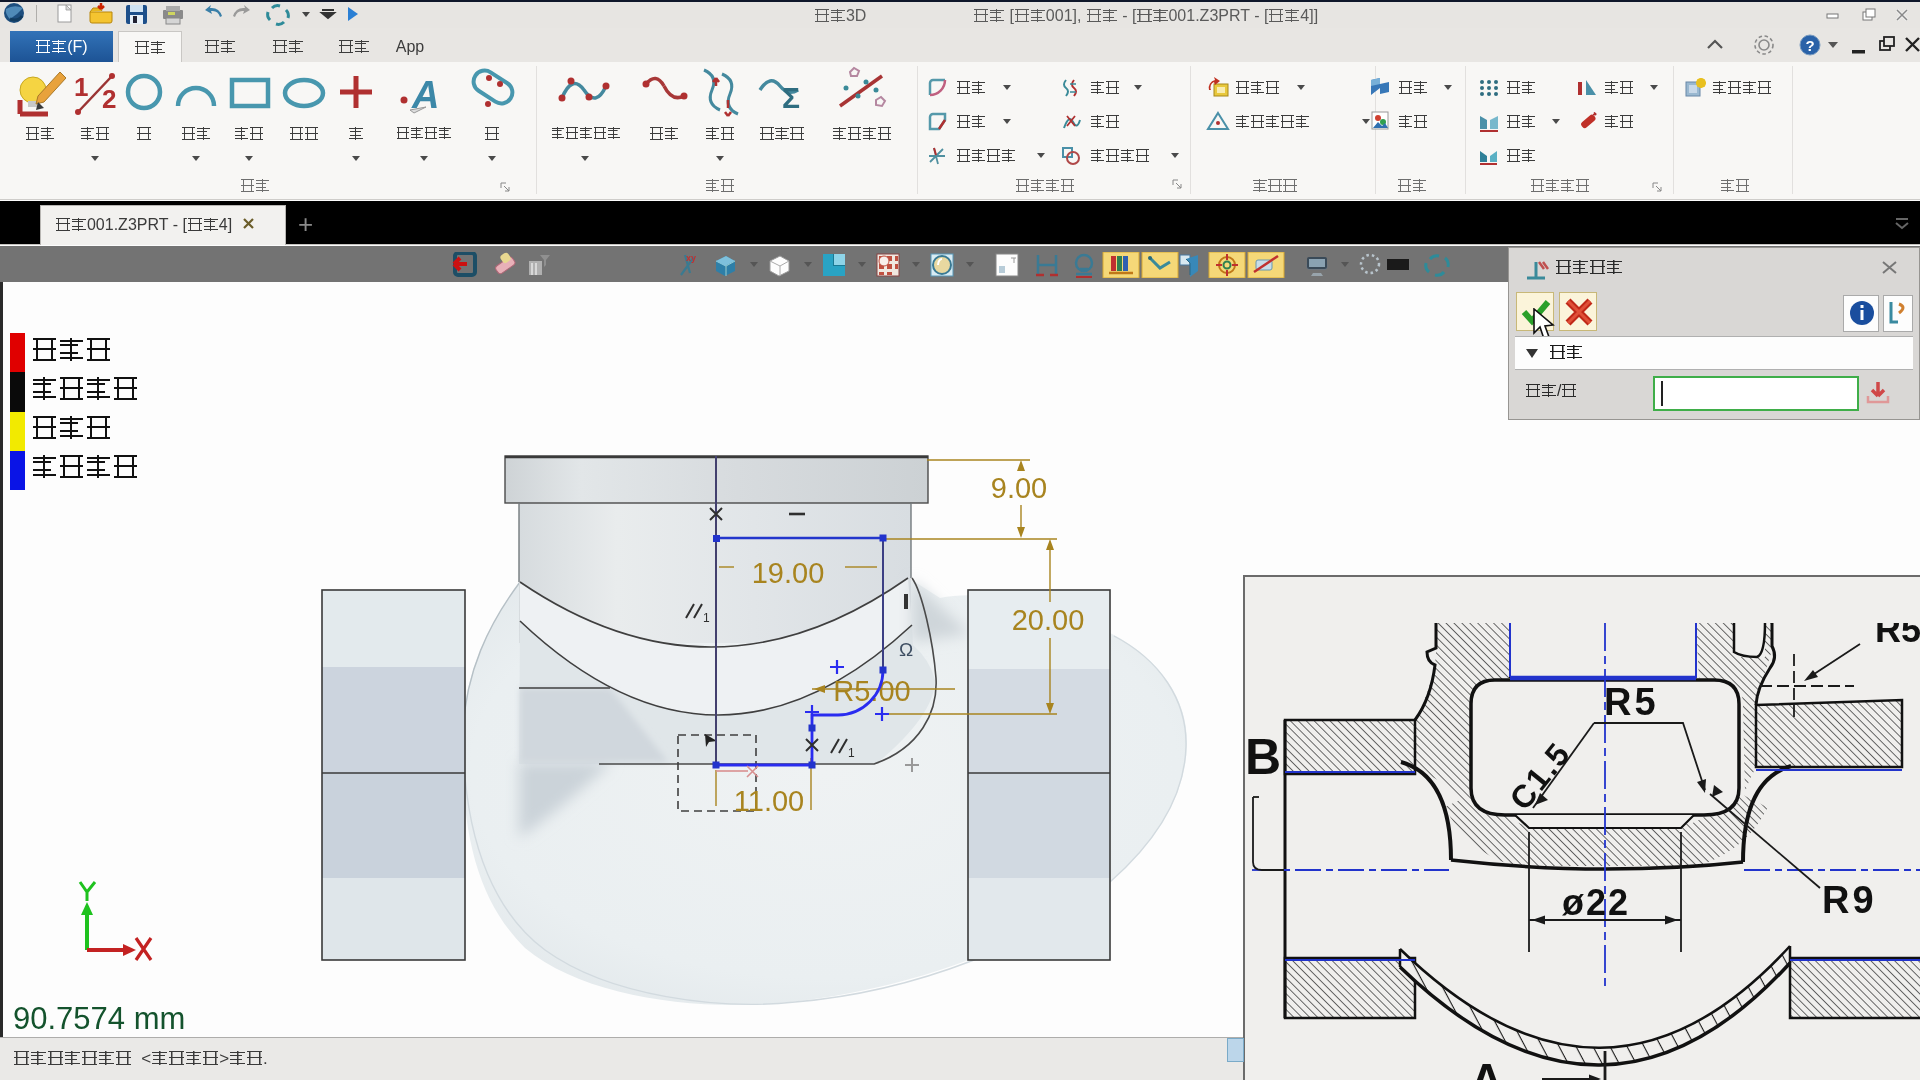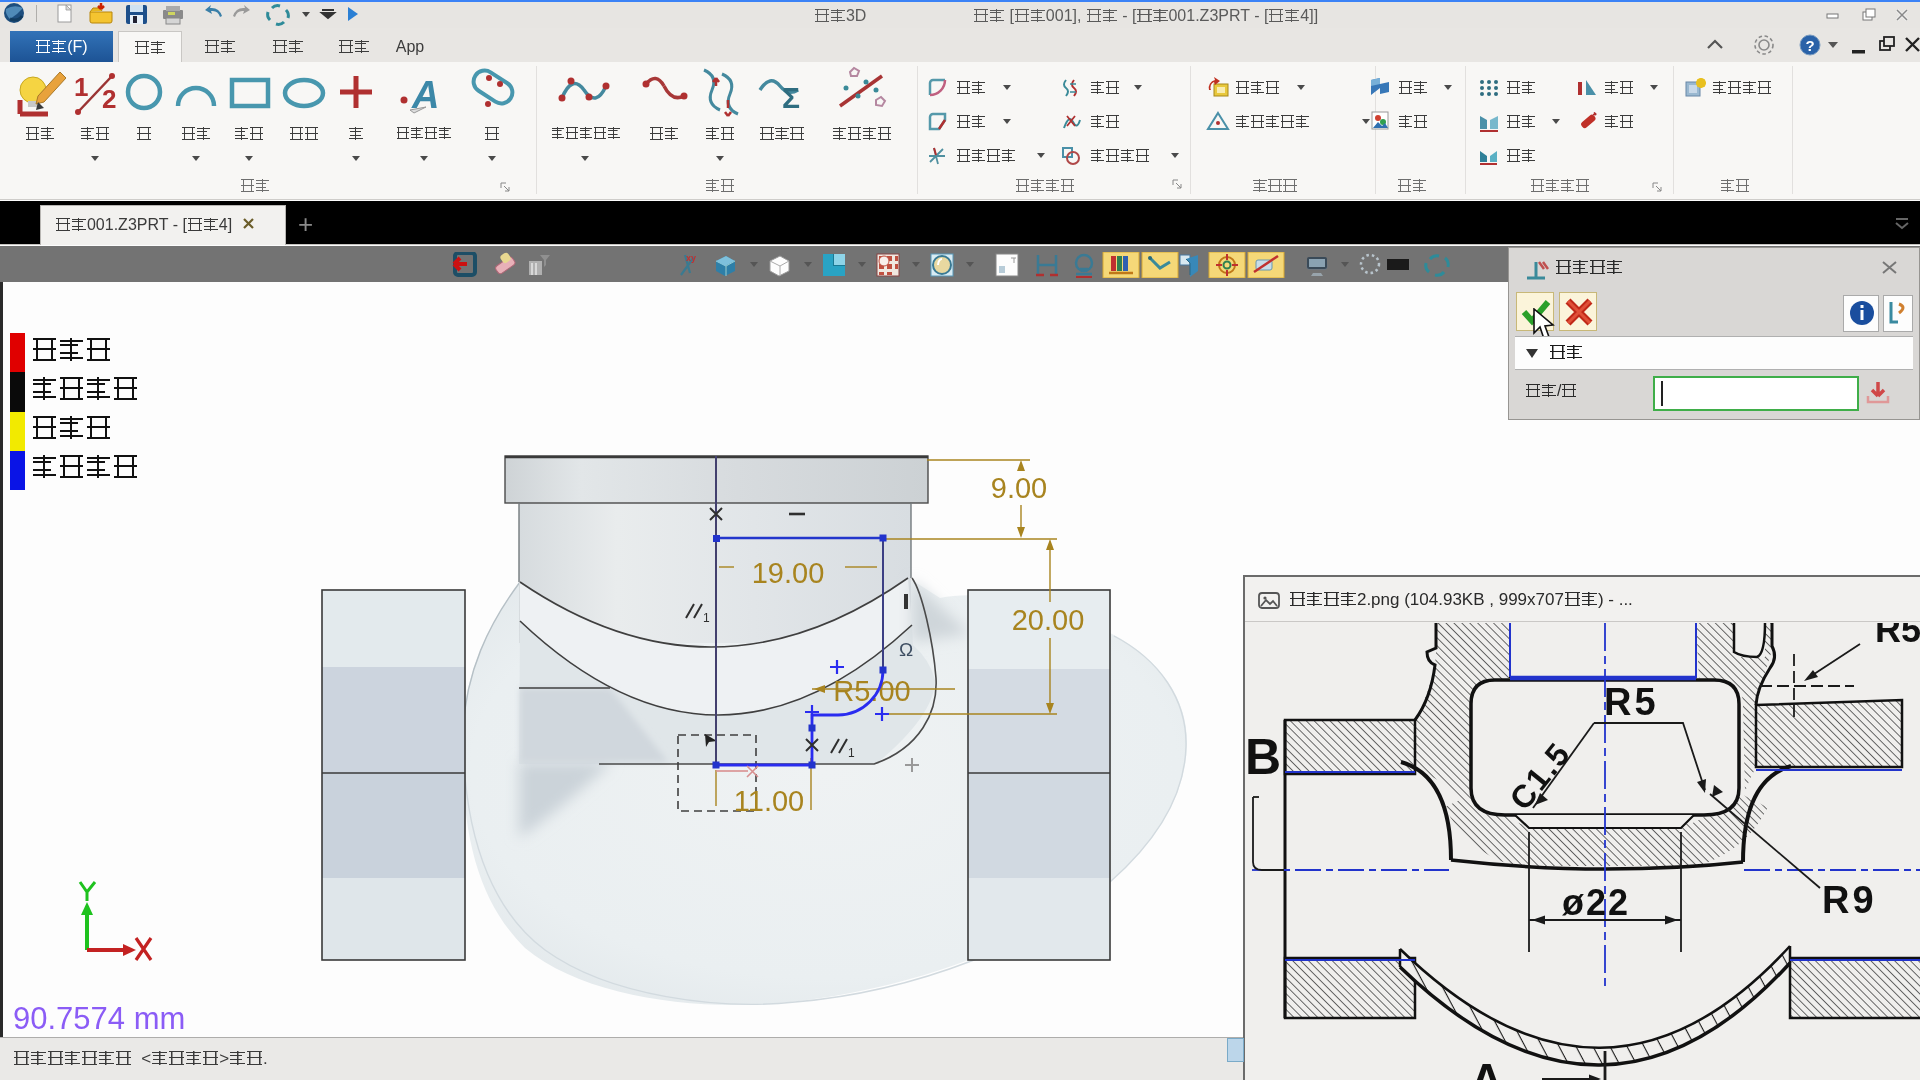--- a/index.html
+++ b/index.html
@@ -12,21 +12,21 @@
 linear-gradient(currentColor,currentColor) 14% 0/10% 100% no-repeat,
 linear-gradient(currentColor,currentColor) 86% 0/10% 100% no-repeat}
 .g2{display:inline-block;width:.88em;height:.86em;margin:0 .06em;vertical-align:-.08em;
 background:
 linear-gradient(currentColor,currentColor) 0 8%/100% 10% no-repeat,
 linear-gradient(currentColor,currentColor) 0 92%/100% 10% no-repeat,
 linear-gradient(currentColor,currentColor) 48% 0/10% 100% no-repeat,
 linear-gradient(currentColor,currentColor) 10% 30%/80% 9% no-repeat,
 linear-gradient(currentColor,currentColor) 10% 65%/80% 9% no-repeat}
 
-#titlebar{left:0;top:0;width:1920px;height:28px;background:#e7e5e2;border-top:2px solid #3b82f6}
+#titlebar{left:0;top:0;width:1920px;height:28px;background:#e7e5e2;border-top:2px solid #0f172a}
 #tabrow{left:0;top:28px;width:1920px;height:34px;background:#e8e6e3}
 #ribbon{left:0;top:62px;width:1920px;height:138px;background:#f8f7f5;border-bottom:1px solid #cfcdca}
 #docbar{left:0;top:201px;width:1920px;height:44px;background:#000000;border-bottom:1px solid #c6c4c1}
 #toolrow{left:0;top:246px;width:1920px;height:36px;background:#737373}
 #statusbar{left:0;top:1037px;width:1920px;height:43px;background:#eae9e7;border-top:1px solid #aeadab;color:#3a3a3a;font-size:17px}
 #canvas{left:0;top:282px;width:1920px;height:755px;background:#fdfdfd}
 #panel{left:1508px;top:247px;width:412px;height:173px;background:#d9d7d5;border:1px solid #979592}
 #imgwin{left:1243px;top:575px;width:677px;height:505px;background:#f0efed;border-left:2px solid #6b6b6b;border-top:2px solid #6b6b6b}
 .tabbtn{position:absolute;top:3px;height:31px;line-height:31px;text-align:center;color:#3c3c3c;font-size:16px}
 .grplabel{position:absolute;top:115px;width:100%;text-align:center;color:#6e6e6e;font-size:15px}
@@ -604,21 +604,21 @@
       <div style="height:40px;background:#0a0a0a"></div>
       <div style="height:39px;background:#f2ea00"></div>
       <div style="height:39px;background:#0a14e6"></div>
 </div>
 <div class="abs" style="left:31px;top:49px;color:#111;font-size:27px;line-height:39px">
 <div><i class="g"></i><i class="g2"></i><i class="g"></i></div>
 <div><i class="g2"></i><i class="g"></i><i class="g2"></i><i class="g"></i></div>
 <div><i class="g"></i><i class="g2"></i><i class="g"></i></div>
 <div><i class="g2"></i><i class="g"></i><i class="g2"></i><i class="g"></i></div>
 </div>
-<div class="abs" style="left:13px;top:719px;color:#8b5cf6;font-size:31px">90.7574 mm</div>
+<div class="abs" style="left:13px;top:719px;color:#14532d;font-size:31px">90.7574 mm</div>
 </div>
 <div class="abs" id="statusbar">
 <div class="abs" style="left:13px;top:11px"><i class="g"></i><i class="g2"></i><i class="g"></i><i class="g2"></i><i class="g"></i><i class="g2"></i><i class="g"></i>&nbsp; &lt;<i class="g2"></i><i class="g"></i><i class="g2"></i><i class="g"></i>&gt;<i class="g2"></i><i class="g"></i>.</div>
 </div>
 <div class="abs" id="panel">
 <svg class="abs" style="left:14px;top:8px" width="26" height="26" viewBox="0 0 26 26">
       <path d="M4,22 h18 M13,22 V6" stroke="#3a8a9a" stroke-width="3" fill="none"></path>
       <path d="M16,6 l5,7 M20,6 l5,7" stroke="#c05050" stroke-width="2.5"></path>
     </svg>
 <div class="abs" style="left:46px;top:10px;color:#2a2a2a;font-size:17px"><i class="g"></i><i class="g2"></i><i class="g"></i><i class="g2"></i></div>
@@ -656,28 +656,20 @@
 <div class="abs" style="left:16px;top:134px;color:#2a2a2a;font-size:16px"><i class="g"></i><i class="g2"></i>/<i class="g"></i></div>
 <div class="abs" style="left:144px;top:128px;width:206px;height:35px;background:#fff;border:2px solid #3fae49"></div>
 <div class="abs" style="left:152px;top:133px;width:2px;height:25px;background:#222"></div>
 <svg class="abs" style="left:356px;top:132px" width="26" height="28" viewBox="0 0 26 28">
       <path d="M13,2 v14 m0,0 l-6,-6 m6,6 l6,-6" stroke="#d04848" stroke-width="3.5" fill="none"></path>
       <path d="M3,16 v6 h20 v-6" stroke="#e09898" stroke-width="2.5" fill="none"></path>
     </svg>
 </div>
 <div class="abs" style="left:1227px;top:1038px;width:17px;height:24px;background:#bcd6ea;border:1px solid #7aaac8;z-index:5"></div>
 <div class="abs" id="imgwin">
-<div class="abs" style="left:0;top:0;width:675px;height:45px;background:#f2f1ef;border-bottom:1px solid #cac8c6">
-<svg class="abs" style="left:13px;top:13px" width="22" height="20" viewBox="0 0 22 20">
-        <rect x="1" y="3" width="20" height="15" rx="3" fill="none" stroke="#555" stroke-width="1.8"></rect>
-        <circle cx="7" cy="8" r="1.6" fill="#555"></circle>
-        <path d="M3,16 l5,-6 4,4 3,-3 4,5" fill="none" stroke="#555" stroke-width="1.8"></path>
-      </svg>
-<div class="abs" style="left:44px;top:13px;color:#2a2a2a;font-size:17px"><i class="g"></i><i class="g2"></i><i class="g"></i><i class="g2"></i>2.png (104.93KB , 999x707<i class="g"></i><i class="g2"></i>) - ...</div>
-</div>
 <svg class="abs" style="left:0;top:46px" width="675" height="459" viewBox="1243 621 675 459">
 <defs>
 <pattern id="hat" width="5.6" height="5.6" patternUnits="userSpaceOnUse" patternTransform="rotate(45)">
           <rect width="5.6" height="5.6" fill="#f0efed"></rect>
           <line x1="0" y1="0" x2="5.6" y2="0" stroke="#262626" stroke-width="1.35"></line>
         </pattern>
 <pattern id="hat2" width="15" height="15" patternUnits="userSpaceOnUse" patternTransform="rotate(62)">
           <rect width="15" height="15" fill="#f0efed"></rect>
           <line x1="0" y1="0" x2="15" y2="0" stroke="#1a1a1a" stroke-width="2.2"></line>
         </pattern>

